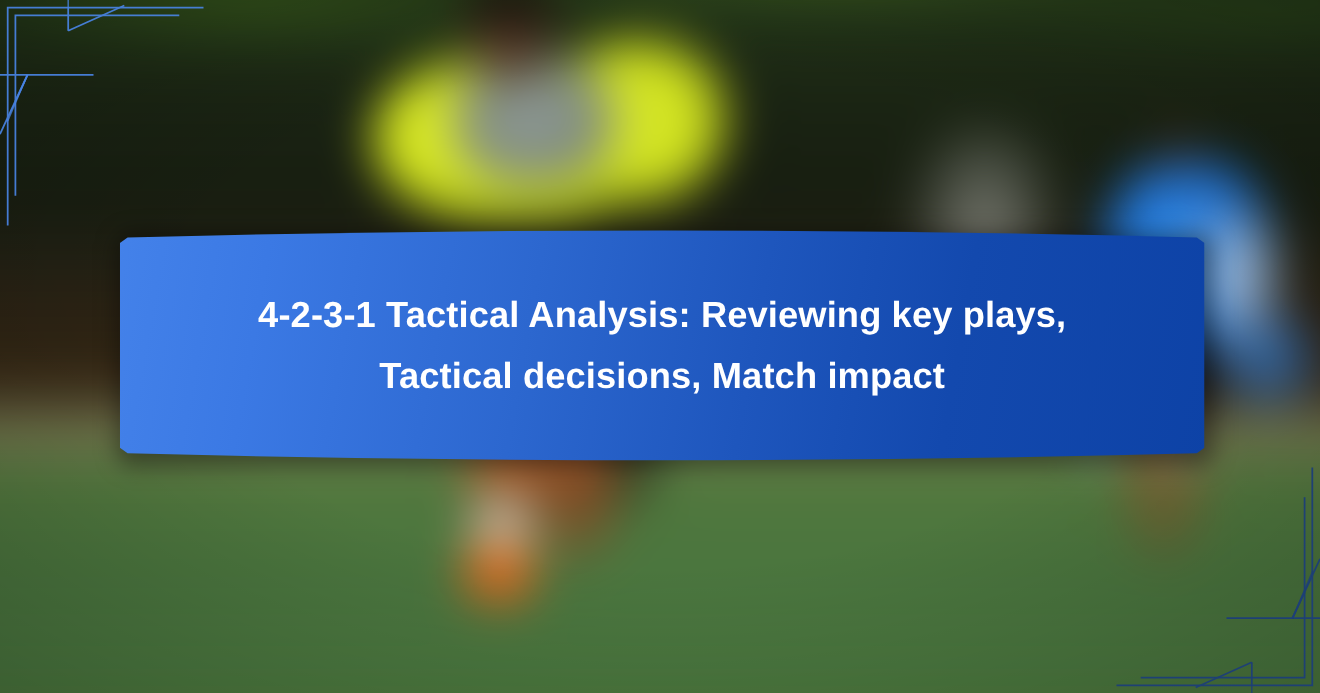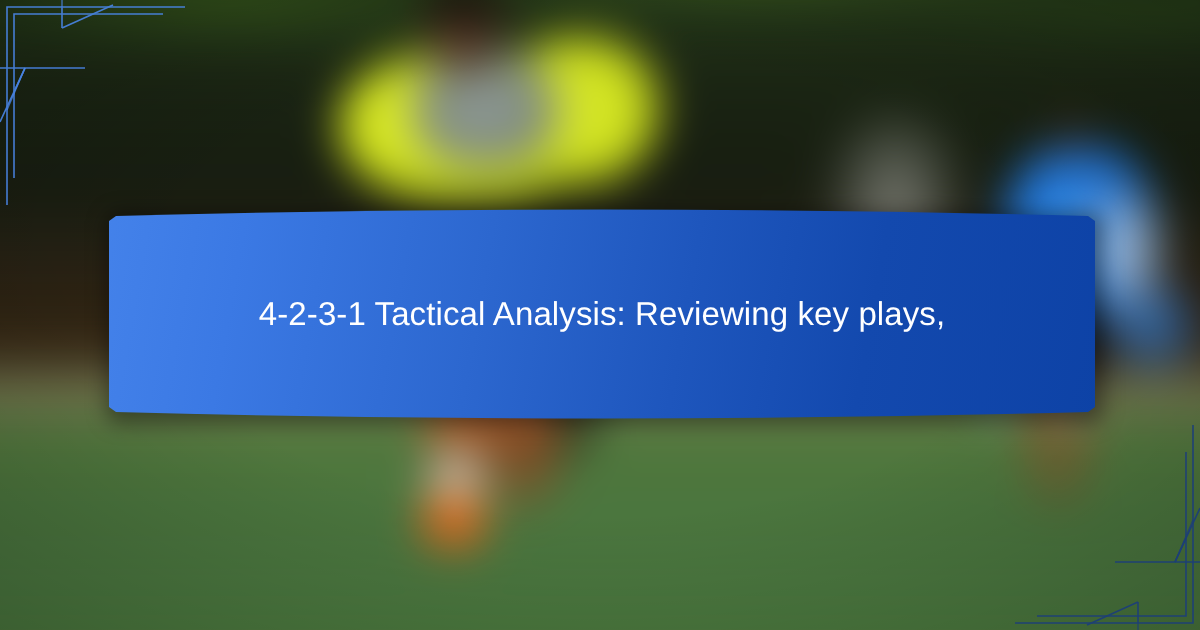--- a/index.html
+++ b/index.html
@@ -274,21 +274,21 @@
   }
   .banner-text {
     position: absolute;
     left: 0; right: 0;
     top: 50%;
     transform: translateY(-50%);
     text-align: center;
     color: #ffffff;
     font-family: "Liberation Sans", sans-serif;
     font-size: 33px;
-    font-weight: 400;
+    font-weight: 700;
     line-height: 56px;
     letter-spacing: 0.1px;
     padding: 0 58px;
     box-sizing: border-box;
     text-rendering: geometricPrecision;
   }
   .banner-text .ln { display: block; white-space: nowrap; }
 </style>
 </head>
 <body>
@@ -361,17 +361,18 @@
         <polyline points="25,68 7,110"></polyline>
       </g>
     </g>
   </svg>
 
   <div class="banner-wrap">
     <div class="banner-shadow"></div>
     <div class="banner">
       <div class="banner-text">
         <span class="ln">4-2-3-1 Tactical Analysis: Reviewing key plays,</span>
+        <span class="ln">Tactical decisions, Match impact</span>
       </div>
     </div>
   </div>
 
 </div>
 
 </body></html>

